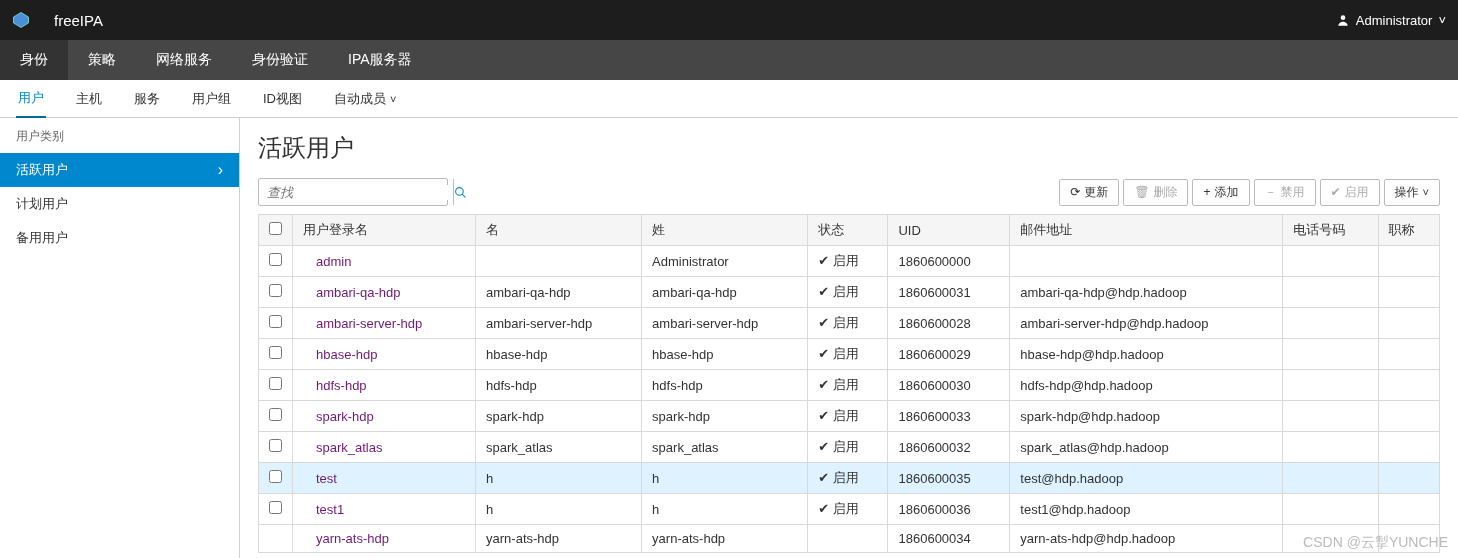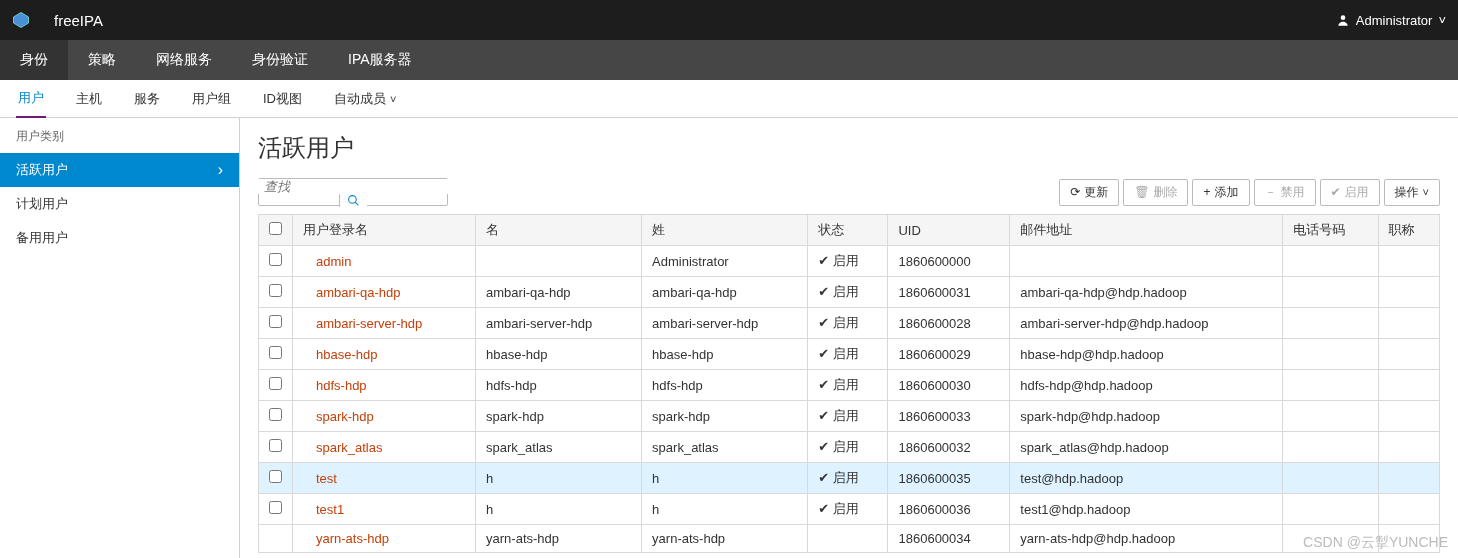--- a/index.html
+++ b/index.html
@@ -7,39 +7,39 @@
 .topbar { background:#1d1d1d; height:40px; display:flex; align-items:center; justify-content:space-between; padding:0 12px; color:#fff; }
 .brand { display:flex; align-items:center; gap:24px; }
 .brand-icon { width:18px; height:18px; }
 .brand-text { font-size:15px; color:#fff; }
 .user-menu { display:flex; align-items:center; gap:6px; font-size:13px; color:#fff; cursor:pointer; }
 .navbar { background:#464646; height:40px; display:flex; align-items:flex-end; }
 .nav-item { padding:0 20px; height:40px; display:flex; align-items:center; color:#fff; font-size:14px; cursor:pointer; }
 .nav-item.active { background:#333333; }
 .subnav { height:38px; border-bottom:1px solid #d0d0d0; display:flex; align-items:center; padding-left:16px; gap:28px; }
 .subnav-item { font-size:13px; color:#333; cursor:pointer; padding:0 2px; display:flex; align-items:center; gap:4px; height:100%; }
-.subnav-item.active { color:#0088ce; border-bottom:2px solid #701a75; margin-bottom:-1px; }
+.subnav-item.active { color:#0088ce; border-bottom:2px solid #0369a1; margin-bottom:-1px; }
 .layout { display:flex; }
 .sidebar { width:240px; border-right:1px solid #d0d0d0; }
 .sidebar-title { color:#666; font-size:12px; padding:10px 16px 8px; }
 .sidebar-item { padding:8px 16px; font-size:13px; color:#333; cursor:pointer; display:flex; justify-content:space-between; align-items:center; }
 .sidebar-item.active { background:#0088ce; color:#fff; }
 .content { flex:1; padding:14px 18px; }
 .page-title { font-size:24px; color:#333; font-weight:400; margin-bottom:14px; }
 .toolbar { display:flex; align-items:center; justify-content:space-between; margin-bottom:8px; }
-.search { display:flex; align-items:center; border:1px solid #bbb; border-radius:2px; height:28px; width:190px; background:#fff;flex-direction:column; }
+.search { display:flex; align-items:center; border:1px solid #bbb; border-radius:2px; height:28px; width:190px; background:#fff; }
 .search input { border:none; outline:none; padding:0 8px; font-size:13px; flex:1; font-style:italic; color:#999; }
 .search-btn { width:28px; height:26px; border:none; border-left:1px solid #bbb; background:#fff; cursor:pointer; display:flex; align-items:center; justify-content:center; color:#0088ce; }
 .actions { display:flex; gap:4px; }
 .btn { border:1px solid #bbb; background:#fff; padding:4px 10px; font-size:12px; border-radius:2px; cursor:pointer; display:flex; align-items:center; gap:4px; color:#333; }
 .btn.disabled { color:#aaa; cursor:not-allowed; }
 table { width:100%; border-collapse:collapse; font-size:13px; }
 th, td { border:1px solid #d9d9d9; padding:6px 10px; text-align:left; font-weight:normal; }
 th { background:#f5f5f5; color:#333; }
-td.link { color:#c2410c; cursor:pointer;padding-left:23px; }
+td.link { color:#701a75; cursor:pointer;padding-left:23px; }
 tr.highlight td { background:#def3ff; }
 .chk-col { width:32px; text-align:center; }
 .status-cell { display:flex; align-items:center; gap:4px; }
 .chevron::after { content:"›"; font-size:16px; }
 .caret::after { content:" ˅"; font-size:11px; }
 .watermark { position:fixed; right:10px; bottom:6px; color:#bbb; font-size:14px; }
 input[type=checkbox] { cursor:pointer; }
 </style>
 </head>
 <body>

